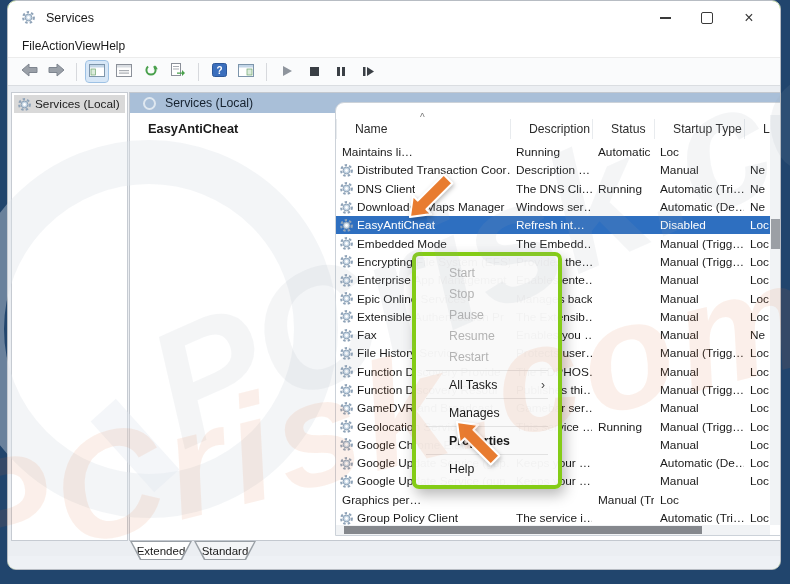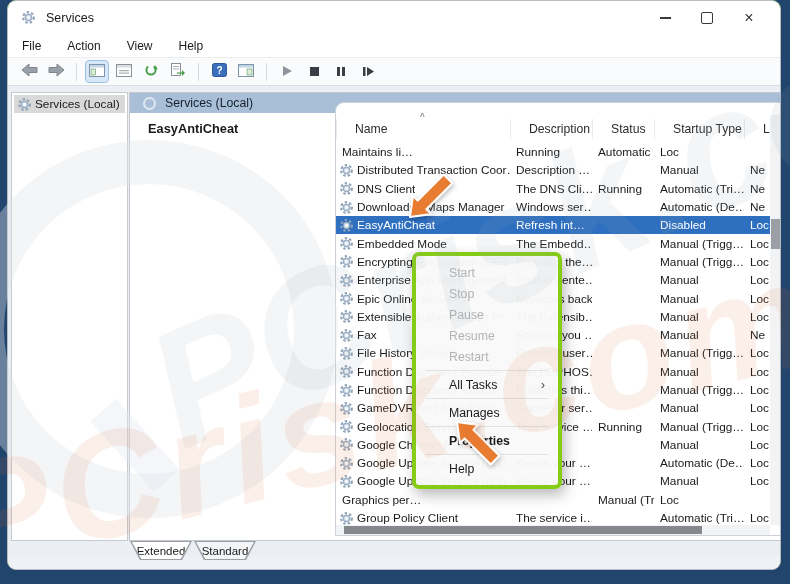--- a/index.html
+++ b/index.html
@@ -18,21 +18,21 @@
   
   .titlebar{height:34px;display:flex;align-items:center;padding-left:14px;position:relative;background:#fff;}
   .titlebar .app-icon{width:16px;height:16px;margin-right:8px;}
   .titlebar .title{font-size:12.5px;}
   .win-controls{position:absolute;right:10px;top:0;height:34px;display:flex;align-items:center;}
   .win-btn{width:42px;height:34px;display:flex;align-items:center;justify-content:center;color:#3a3a3a;}
   .min-glyph{width:11px;height:1.4px;background:#3a3a3a;}
   .max-glyph{width:10px;height:10px;border:1.2px solid #3a3a3a;border-radius:2px;}
   .close-glyph{font-size:16px;line-height:16px;color:#3a3a3a;}
   
-  .menubar{height:22px;display:flex;align-items:center;padding-left:14px;gap:26px;background:#fff;font-size:12px;}
+  .menubar{height:22px;display:flex;align-items:center;padding-left:14px;background:#fff;font-size:12px;}
   .menubar .mitem{cursor:default;}
   
   .toolbar{height:27px;background:#fafbfc;border-top:1px solid #ececec;border-bottom:1px solid #dadde1;
     display:flex;align-items:center;padding-left:10px;gap:5px;}
   .tbtn{width:22px;height:21px;display:flex;align-items:center;justify-content:center;border-radius:3px;}
   .tbtn.active{background:#d7e7f7;outline:1px solid #9dc1e4;}
   .tsep{width:1px;height:18px;background:#d7d9dd;margin:0 4px;}
   
   .workspace{position:relative;height:487px;background:#ebeef2;}
   .left-panel{position:absolute;left:3px;top:6px;width:117px;height:449px;background:#fff;

